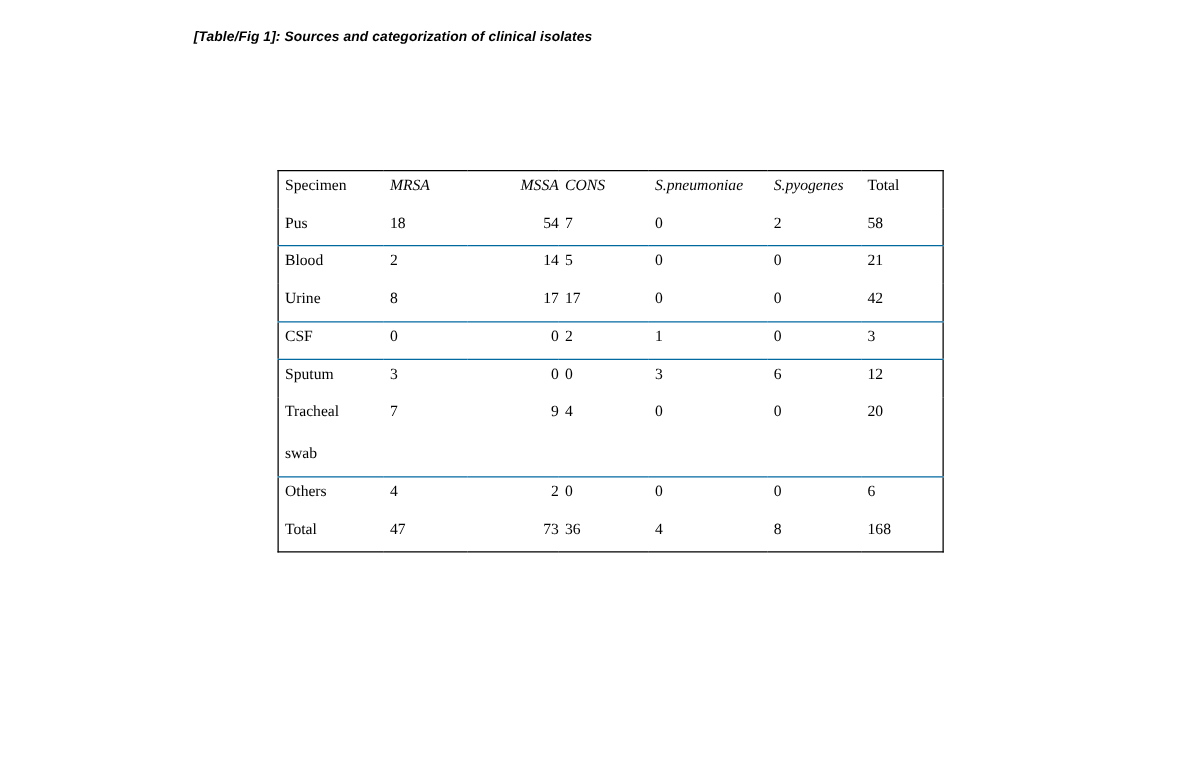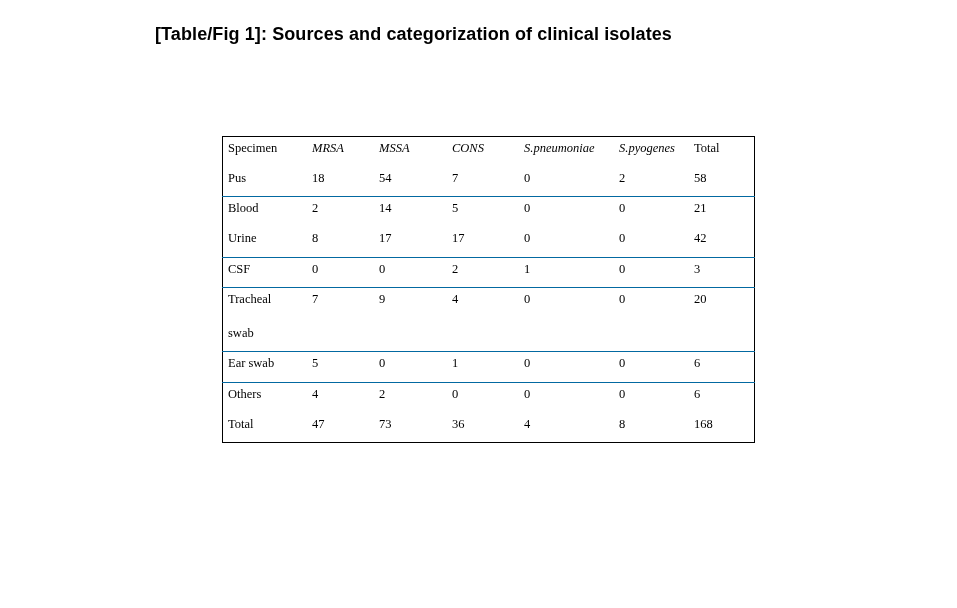--- a/index.html
+++ b/index.html
@@ -14,23 +14,24 @@
     color: #000000;
     position: relative;
     overflow: hidden;
   }
   .page-title {
     position: absolute;
     left: 155px;
     top: 24px;
     font-family: "Liberation Sans", sans-serif;
     font-weight: bold;
-    font-size: 18px;
+    font-size: 11px;
     letter-spacing: 0.1px;
     white-space: nowrap;
+    font-style: italic;
   }
   .table-wrap {
     position: absolute;
     left: 186px;
     top: 136px;
     width: 499px;
     padding-left: 36px;
   }
   table.data-table {
     border-collapse: collapse;
@@ -54,21 +55,21 @@
   
   td.col-specimen {
     border-right: 1px solid #000;
     width: 79px;
   }
   td.col-total {
     border-left: 1px solid #000;
     width: 60px;
   }
   td.col-mrsa { width: 62px; }
-  td.col-mssa { width: 68px; }
+  td.col-mssa { width: 68px; text-align: right; }
   td.col-cons { width: 67px; }
   td.col-spneu { width: 90px; margin-top: 29px; }
   td.col-spyo  { width: 70px; }
 
   tr.rule-below > td {
     border-bottom: 1px solid #0369a1;
   }
   .hdr-italic {
     font-style: italic;
   }
@@ -131,43 +132,43 @@
       <tr class="rule-below">
         <td class="col-specimen">CSF</td>
         <td class="col-mrsa">0</td>
         <td class="col-mssa">0</td>
         <td class="col-cons">2</td>
         <td class="col-spneu">1</td>
         <td class="col-spyo">0</td>
         <td class="col-total">3</td>
       </tr>
 
+      <tr>
+        <td class="col-specimen">Sputum</td>
+        <td class="col-mrsa">3</td>
+        <td class="col-mssa">0</td>
+        <td class="col-cons">0</td>
+        <td class="col-spneu">3</td>
+        <td class="col-spyo">6</td>
+        <td class="col-total">12</td>
+      </tr>
 
       <tr class="rule-below">
         <td class="col-specimen cell-tall">
           <span>Tracheal</span>
           <span class="swab-line">swab</span>
         </td>
         <td class="col-mrsa">7</td>
         <td class="col-mssa">9</td>
         <td class="col-cons">4</td>
         <td class="col-spneu">0</td>
         <td class="col-spyo">0</td>
         <td class="col-total">20</td>
       </tr>
 
-      <tr class="rule-below">
-        <td class="col-specimen">Ear swab</td>
-        <td class="col-mrsa">5</td>
-        <td class="col-mssa">0</td>
-        <td class="col-cons">1</td>
-        <td class="col-spneu">0</td>
-        <td class="col-spyo">0</td>
-        <td class="col-total">6</td>
-      </tr>
 
       <tr>
         <td class="col-specimen">Others</td>
         <td class="col-mrsa">4</td>
         <td class="col-mssa">2</td>
         <td class="col-cons">0</td>
         <td class="col-spneu">0</td>
         <td class="col-spyo">0</td>
         <td class="col-total">6</td>
       </tr>

